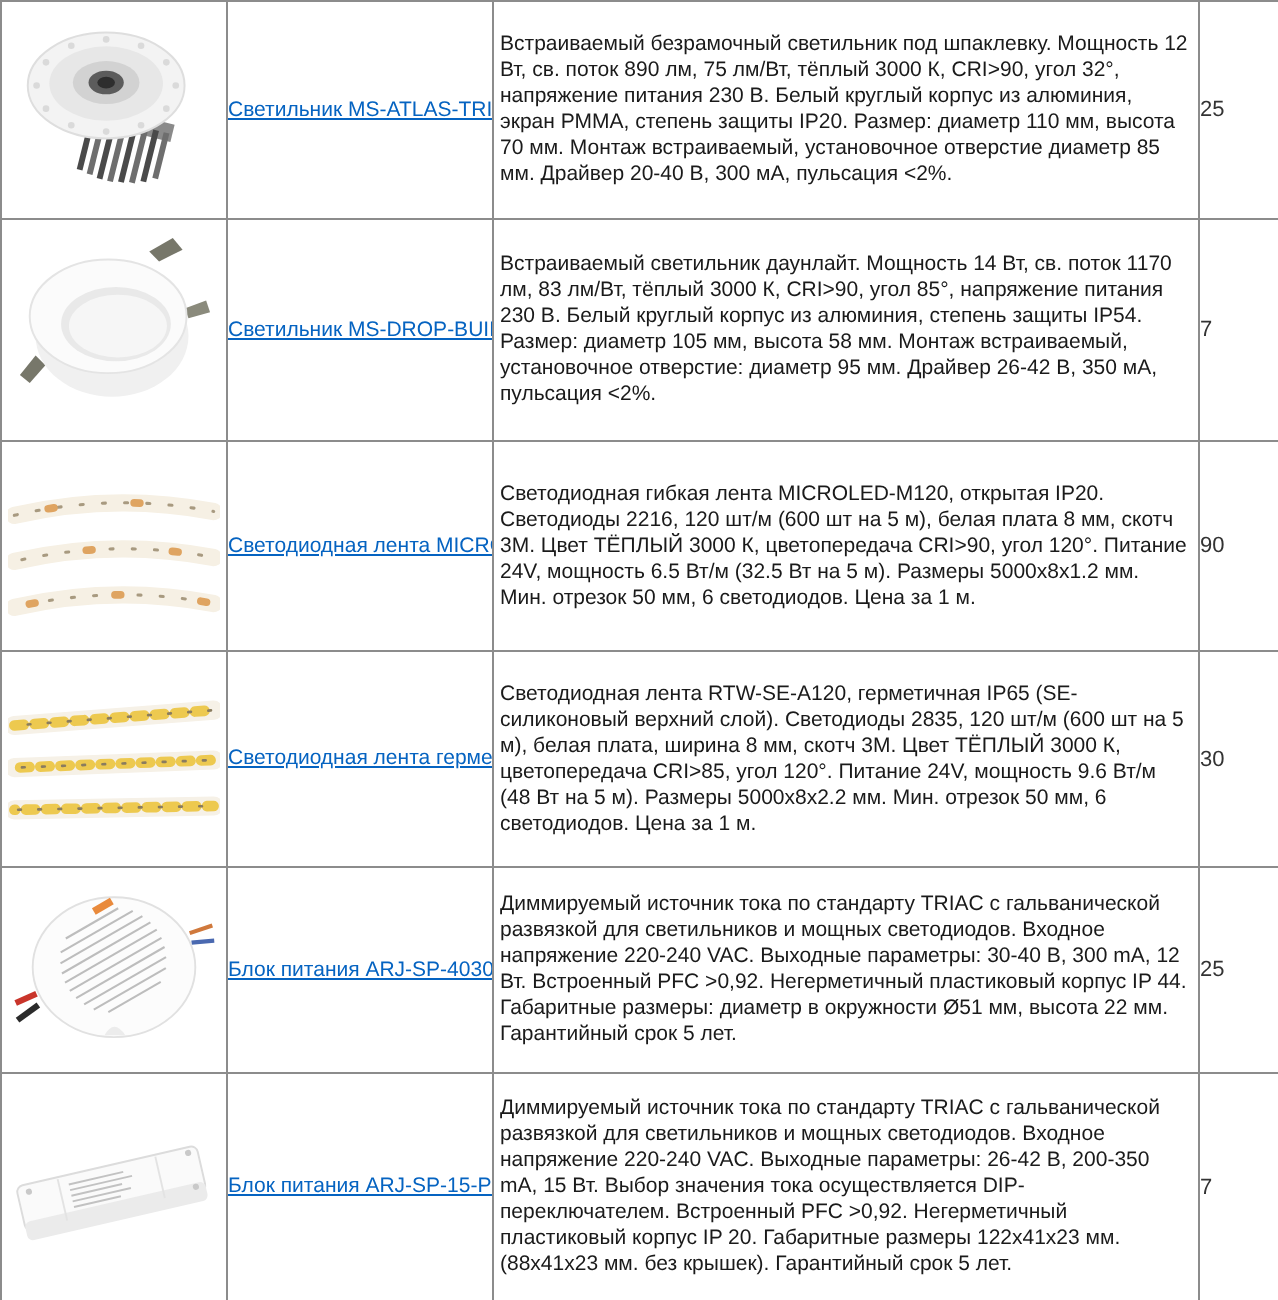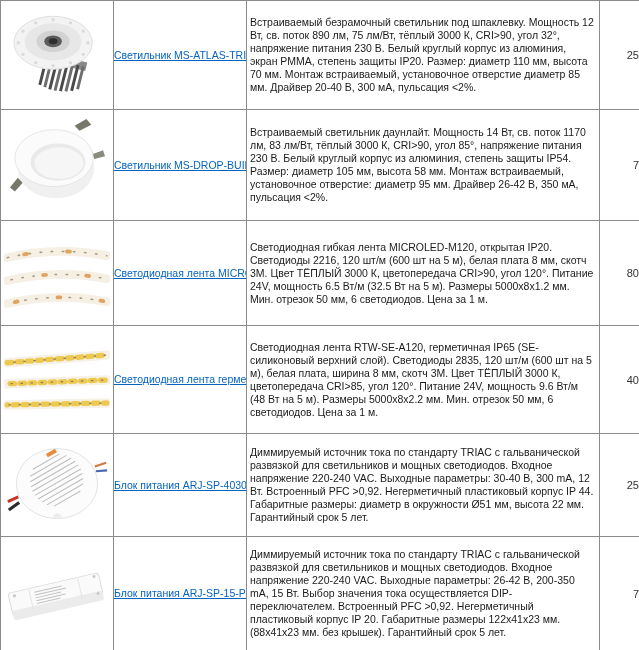--- a/index.html
+++ b/index.html
@@ -8,21 +8,21 @@
   table.products td{border:1px solid #8c8c8c;vertical-align:middle;padding:0;overflow:hidden;margin-left:32px;}
   col.c-img{width:113px;} col.c-link{width:133px;} col.c-desc{width:353px;} col.c-qty{width:40px;}
   tr.r0{height:109px;} tr.r1{height:111px;} tr.r2{height:105px;}
   tr.r3{height:108px;} tr.r4{height:103px;} tr.r5{height:114px;}
   .imgwrap{width:100%;display:flex;justify-content:center;align-items:center;}
   .pimg{display:block;}
   td.link-cell{padding-left:2px;}
   a.prod-link{display:block;white-space:nowrap;overflow:hidden;color:#0563C1;
     text-decoration:underline;font-size:10.5px;line-height:13px;}
   .desc{font-size:10.5px;line-height:13px;padding:2px 4px 2px 3px;color:#1a1a1a;}
-  .qty{display:block;text-align:right;font-size:11px;color:#333333;}
+  .qty{display:block;text-align:left;font-size:11px;color:#333333;}
 </style>
 </head>
 <body>
 
 <table class="products">
   <colgroup>
       <col class="c-img">
       <col class="c-link">
       <col class="c-desc">
       <col class="c-qty">
@@ -120,21 +120,21 @@
         </svg>
       </div>
         </td>
       <td class="link-cell">
         <a class="prod-link" href="#">Светодиодная лента MICROLED</a>
       </td>
       <td>
         <div class="desc">Светодиодная гибкая лента MICROLED-M120, открытая IP20. Светодиоды 2216, 120 шт/м (600 шт на 5 м), белая плата 8 мм, скотч 3М. Цвет ТЁПЛЫЙ 3000 К, цветопередача CRI&gt;90, угол 120°. Питание 24V, мощность 6.5 Вт/м (32.5 Вт на 5 м). Размеры 5000х8х1.2 мм. Мин. отрезок 50 мм, 6 светодиодов. Цена за 1 м.</div>
       </td>
       <td>
-        <span class="qty">80</span>
+        <span class="qty">90</span>
       </td>
     </tr>
 
     <tr class="r3">
       <td>
           <div class="imgwrap">
         <svg class="pimg" width="106" height="92" viewBox="0 0 110 96">
           <g fill="none" stroke-linecap="round">
             <path d="M3 30 L107 22" stroke="#f6f1e7" stroke-width="10"></path>
             <path d="M3 30 L107 22" stroke="#edc94f" stroke-width="5.5" stroke-dasharray="5 5.5"></path>
@@ -149,21 +149,21 @@
         </svg>
       </div>
         </td>
       <td class="link-cell">
         <a class="prod-link" href="#">Светодиодная лента герметичная</a>
       </td>
       <td>
         <div class="desc">Светодиодная лента RTW-SE-A120, герметичная IP65 (SE-силиконовый верхний слой). Светодиоды 2835, 120 шт/м (600 шт на 5 м), белая плата, ширина 8 мм, скотч 3М. Цвет ТЁПЛЫЙ 3000 К, цветопередача CRI&gt;85, угол 120°. Питание 24V, мощность 9.6 Вт/м (48 Вт на 5 м). Размеры 5000х8х2.2 мм. Мин. отрезок 50 мм, 6 светодиодов. Цена за 1 м.</div>
       </td>
       <td>
-        <span class="qty">40</span>
+        <span class="qty">30</span>
       </td>
     </tr>
 
     <tr class="r4">
       <td>
           <div class="imgwrap">
         <svg class="pimg" width="104" height="92" viewBox="0 0 110 95">
           <path d="M14 60 l-11 5" stroke="#c9352b" stroke-width="3.2" fill="none"></path>
           <path d="M15 66 l-11 8" stroke="#2b2b2b" stroke-width="3.2" fill="none"></path>
           <path d="M95 28 l12 -4" stroke="#d0793c" stroke-width="2.2" fill="none"></path>

